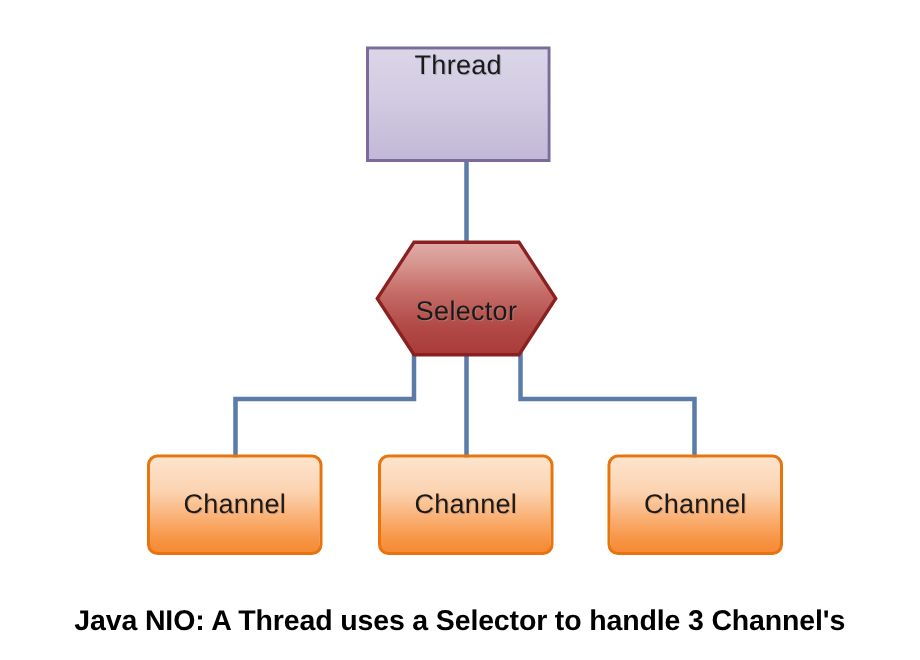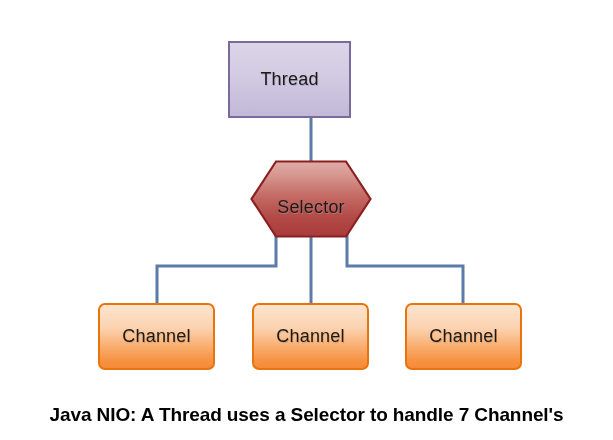--- a/index.html
+++ b/index.html
@@ -23,32 +23,30 @@
     position: absolute;
     left: 0;
     top: 0;
     width: 613px;
     height: 440px;
   }
 
   
   .node-thread {
     position: absolute;
-    left: 228px;
+    left: 244px;
     top: 31px;
     width: 123px;
     height: 77px;
     box-sizing: border-box;
     border: 2px solid #7b6b9c;
     background: linear-gradient(to bottom, #dbd5e8 0%, #d2cbe2 45%, #c2b8d8 100%);
     display: flex;
-    align-items: center;
     justify-content: center;
     z-index: 3;
-    margin-top: 10px;
   }
   .node-thread .lbl {
     font-size: 18px;
     color: #1a1a1a;
     letter-spacing: 0.2px;
     text-shadow: 0.7px 0.7px 0 rgba(150,150,170,0.55);
   }
 
   
   .node-selector {
@@ -160,15 +158,15 @@
   <div class="node-channel" id="channel-1">
     <span class="lbl">Channel</span>
   </div>
   <div class="node-channel" id="channel-2">
     <span class="lbl">Channel</span>
   </div>
   <div class="node-channel" id="channel-3">
     <span class="lbl">Channel</span>
   </div>
 
-  <div class="caption">Java NIO: A Thread uses a Selector to handle 7 Channel's</div>
+  <div class="caption">Java NIO: A Thread uses a Selector to handle 3 Channel's</div>
 
 </div>
 
 </body></html>

